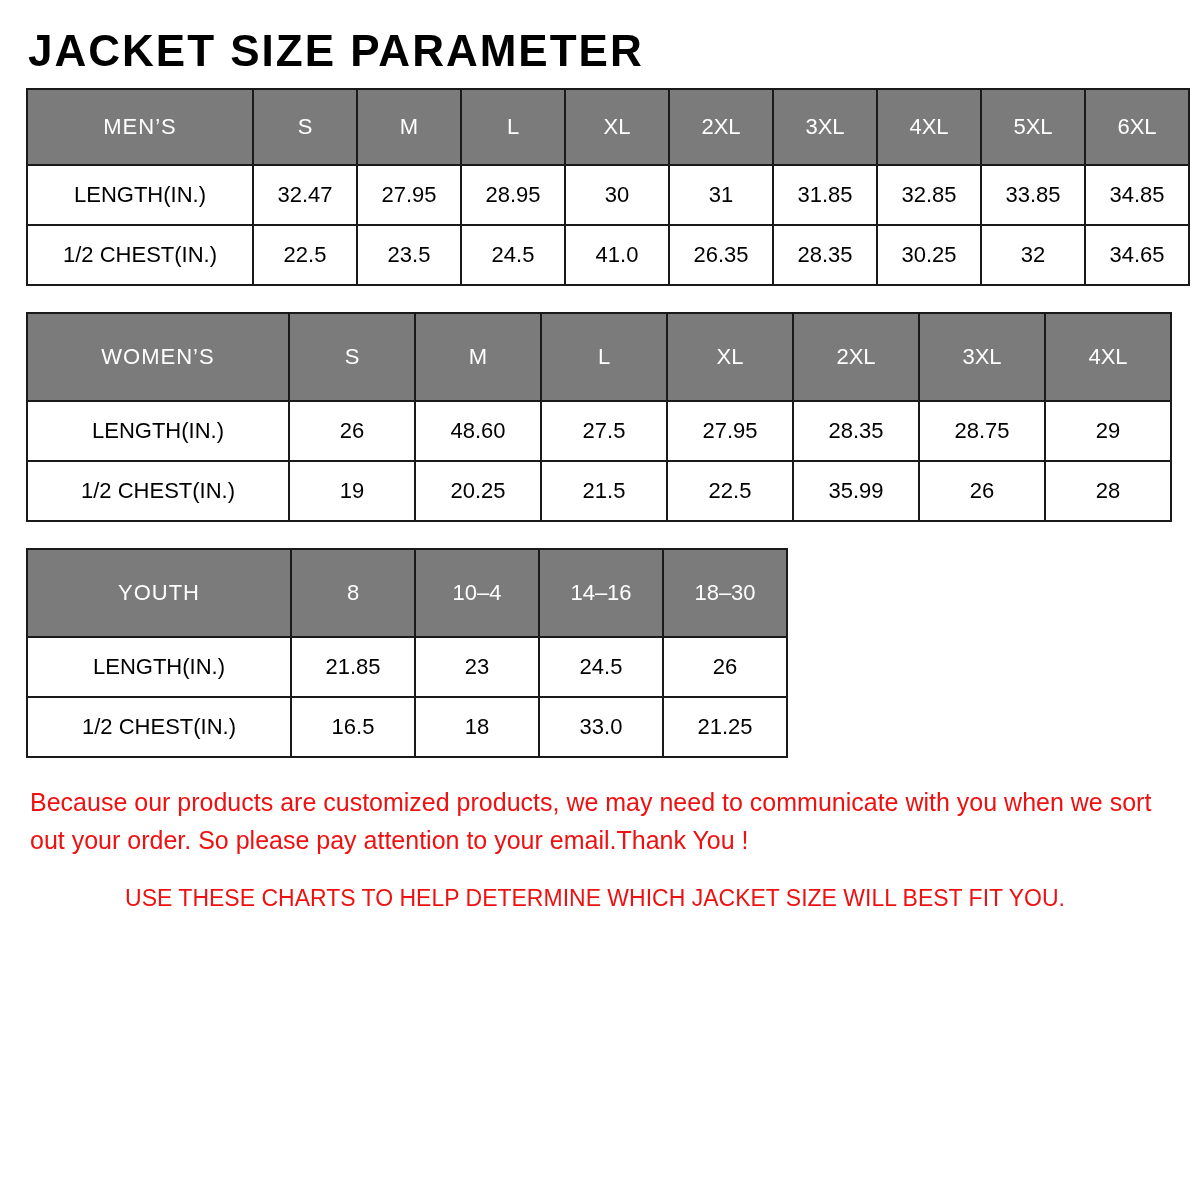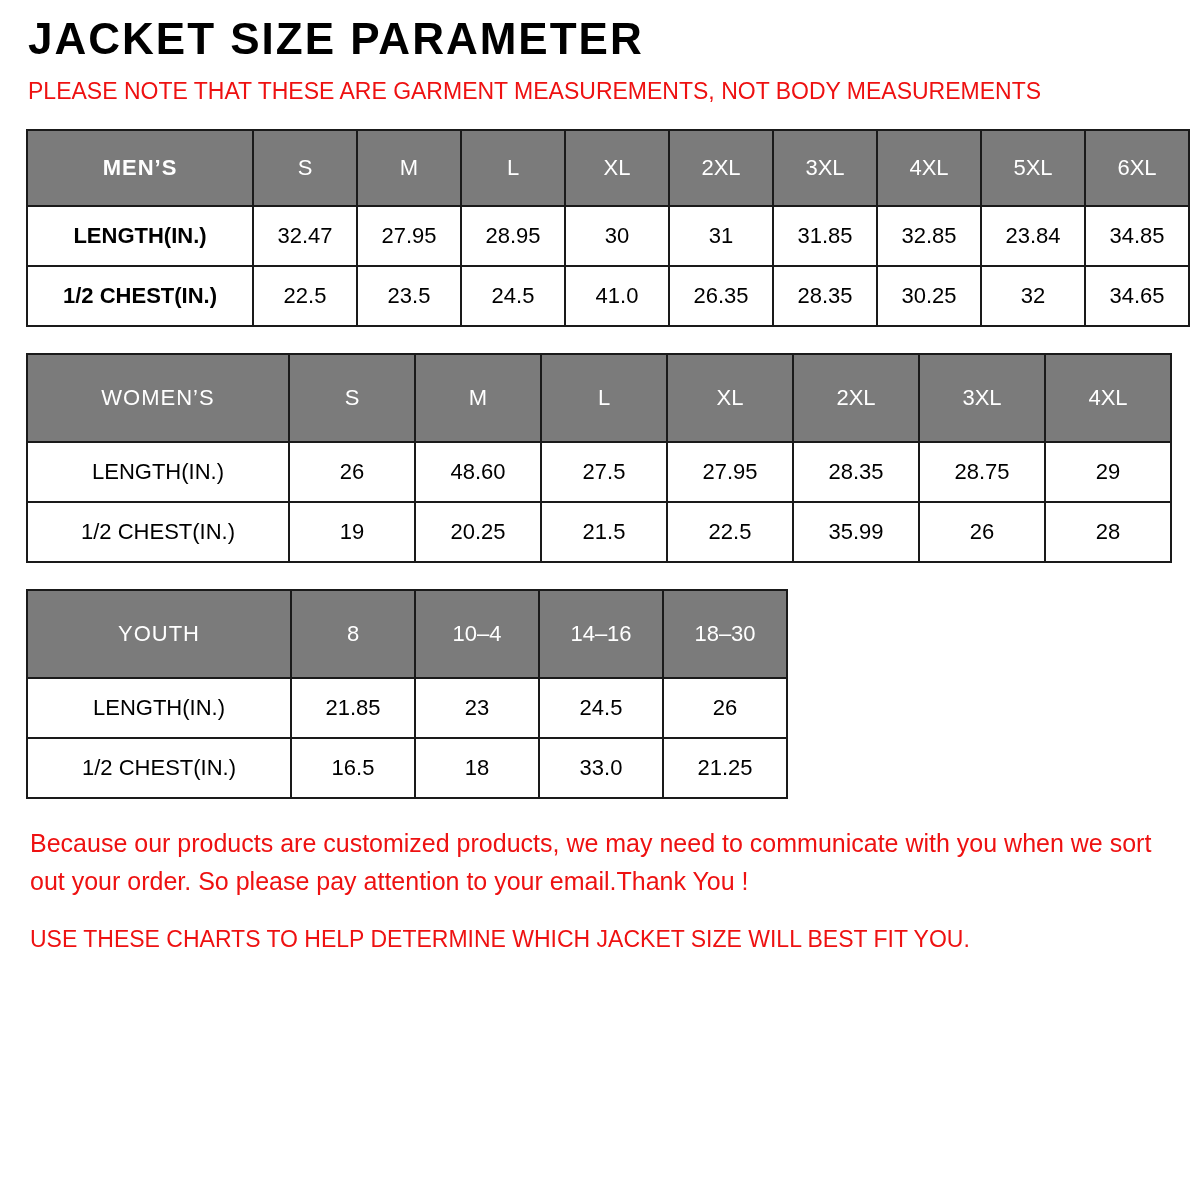--- a/index.html
+++ b/index.html
@@ -11,21 +11,21 @@
     width: 1200px;
     height: 1200px;
     font-family: "Liberation Sans", sans-serif;
     color: #000000;
     overflow: hidden;
   }
   .page {
     box-sizing: border-box;
     width: 1200px;
     height: 1200px;
-    padding: 16px 26px 10px 26px;
+    padding: 28px 26px 10px 26px;
   }
   .title {
     font-size: 44px;
     font-weight: bold;
     letter-spacing: 2px;
     margin: 0 0 14px 2px;
     line-height: 1.05;
   }
   .note-top {
     color: #ee1111;
@@ -59,21 +59,21 @@
   }
   .hdr-size {
     font-size: 25px;
   }
   .row-label {
     font-size: 23px;
     white-space: nowrap;
   }
   
   .men { width: 1148px; }
-  .men .c0 { width: 224px; font-weight: bold; }
+  .men .c0 { width: 224px; }
   .men .cx { width: 102px; }
   .men td { height: 72px; }
   .men thead td { height: 74px; }
   
   .women { width: 1130px; }
   .women .c0 { width: 260px; }
   .women .cx { width: 124px; }
   .women td { height: 86px; }
   .women thead td { height: 86px; }
   
@@ -88,30 +88,30 @@
     line-height: 1.5;
     margin: 22px 0 12px 4px;
     max-width: 1130px;
   }
   .note-bottom2 {
     color: #ee1111;
     font-size: 23px;
     line-height: 1.5;
     margin: 22px 0 0 4px;
     max-width: 1130px;
+    text-align: center;
   }
 </style>
 </head>
 <body>
 
 <div class="page">
 
   <h1 class="title">JACKET SIZE PARAMETER</h1>
 
-  <p class="note-top">PLEASE NOTE THAT THESE ARE GARMENT MEASUREMENTS, NOT BODY MEASUREMENTS</p>
 
   <table class="sizes men">
     <thead>
       <tr>
         <td class="c0 hdr-label">MEN’S</td>
         <td class="cx hdr-size">S</td>
         <td class="cx hdr-size">M</td>
         <td class="cx hdr-size">L</td>
         <td class="cx hdr-size">XL</td>
         <td class="cx hdr-size">2XL</td>
@@ -124,21 +124,21 @@
     <tbody>
       <tr>
         <td class="c0 row-label">LENGTH(IN.)</td>
         <td class="cx">32.47</td>
         <td class="cx">27.95</td>
         <td class="cx">28.95</td>
         <td class="cx">30</td>
         <td class="cx">31</td>
         <td class="cx">31.85</td>
         <td class="cx">32.85</td>
-        <td class="cx">23.84</td>
+        <td class="cx">33.85</td>
         <td class="cx">34.85</td>
       </tr>
       <tr>
         <td class="c0 row-label">1/2 CHEST(IN.)</td>
         <td class="cx">22.5</td>
         <td class="cx">23.5</td>
         <td class="cx">24.5</td>
         <td class="cx">41.0</td>
         <td class="cx">26.35</td>
         <td class="cx">28.35</td>

